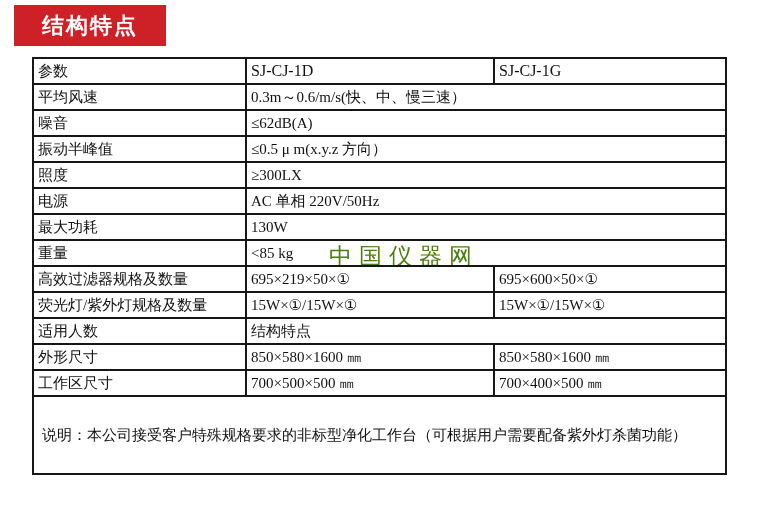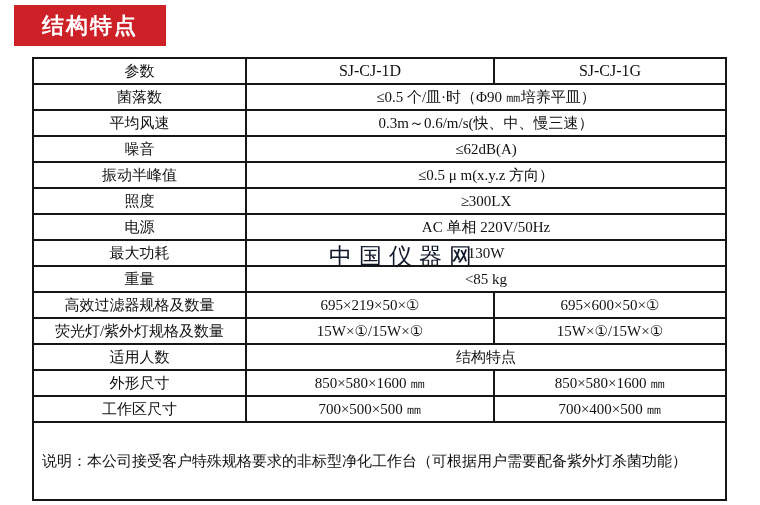--- a/index.html
+++ b/index.html
@@ -31,36 +31,36 @@
     align-items: center;
     justify-content: center;
   }
   .watermark {
     position: absolute;
     left: 329px;
     top: 241px;
     font-family: Liberation Sans, sans-serif;
     font-size: 23px;
     letter-spacing: 7px;
-    color: #0f172a;
+    color: #4d7c0f;
     white-space: nowrap;
     user-select: none;
   }
   table.spec {
     position: absolute;
     left: 32px;
     top: 57px;
     width: 693px;
     border-collapse: collapse;
     table-layout: fixed;
     background: transparent;
   }
   table.spec td {
     border: 2px solid #161616;
-    text-align: center;
+    text-align: left;
     vertical-align: middle;
     height: 24px;
     padding: 0 4px;
     font-size: 15px;
     line-height: 1.2;
     overflow: hidden;
     white-space: nowrap;
   }
   table.spec td.model {
     font-size: 16px;
@@ -88,24 +88,20 @@
   <colgroup>
     <col style="width:213px">
     <col style="width:248px">
     <col style="width:232px">
   </colgroup>
   <tbody>
     <tr>
       <td>参数</td>
       <td class="model">SJ-CJ-1D</td>
       <td class="model">SJ-CJ-1G</td>
-    </tr>
-    <tr>
-      <td>菌落数</td>
-      <td colspan="2">≤0.5 个/皿·时（Φ90 ㎜培养平皿）</td>
     </tr>
     <tr>
       <td>平均风速</td>
       <td colspan="2">0.3m～0.6/m/s(快、中、慢三速）</td>
     </tr>
     <tr>
       <td>噪音</td>
       <td colspan="2">≤62dB(A)</td>
     </tr>
     <tr>

